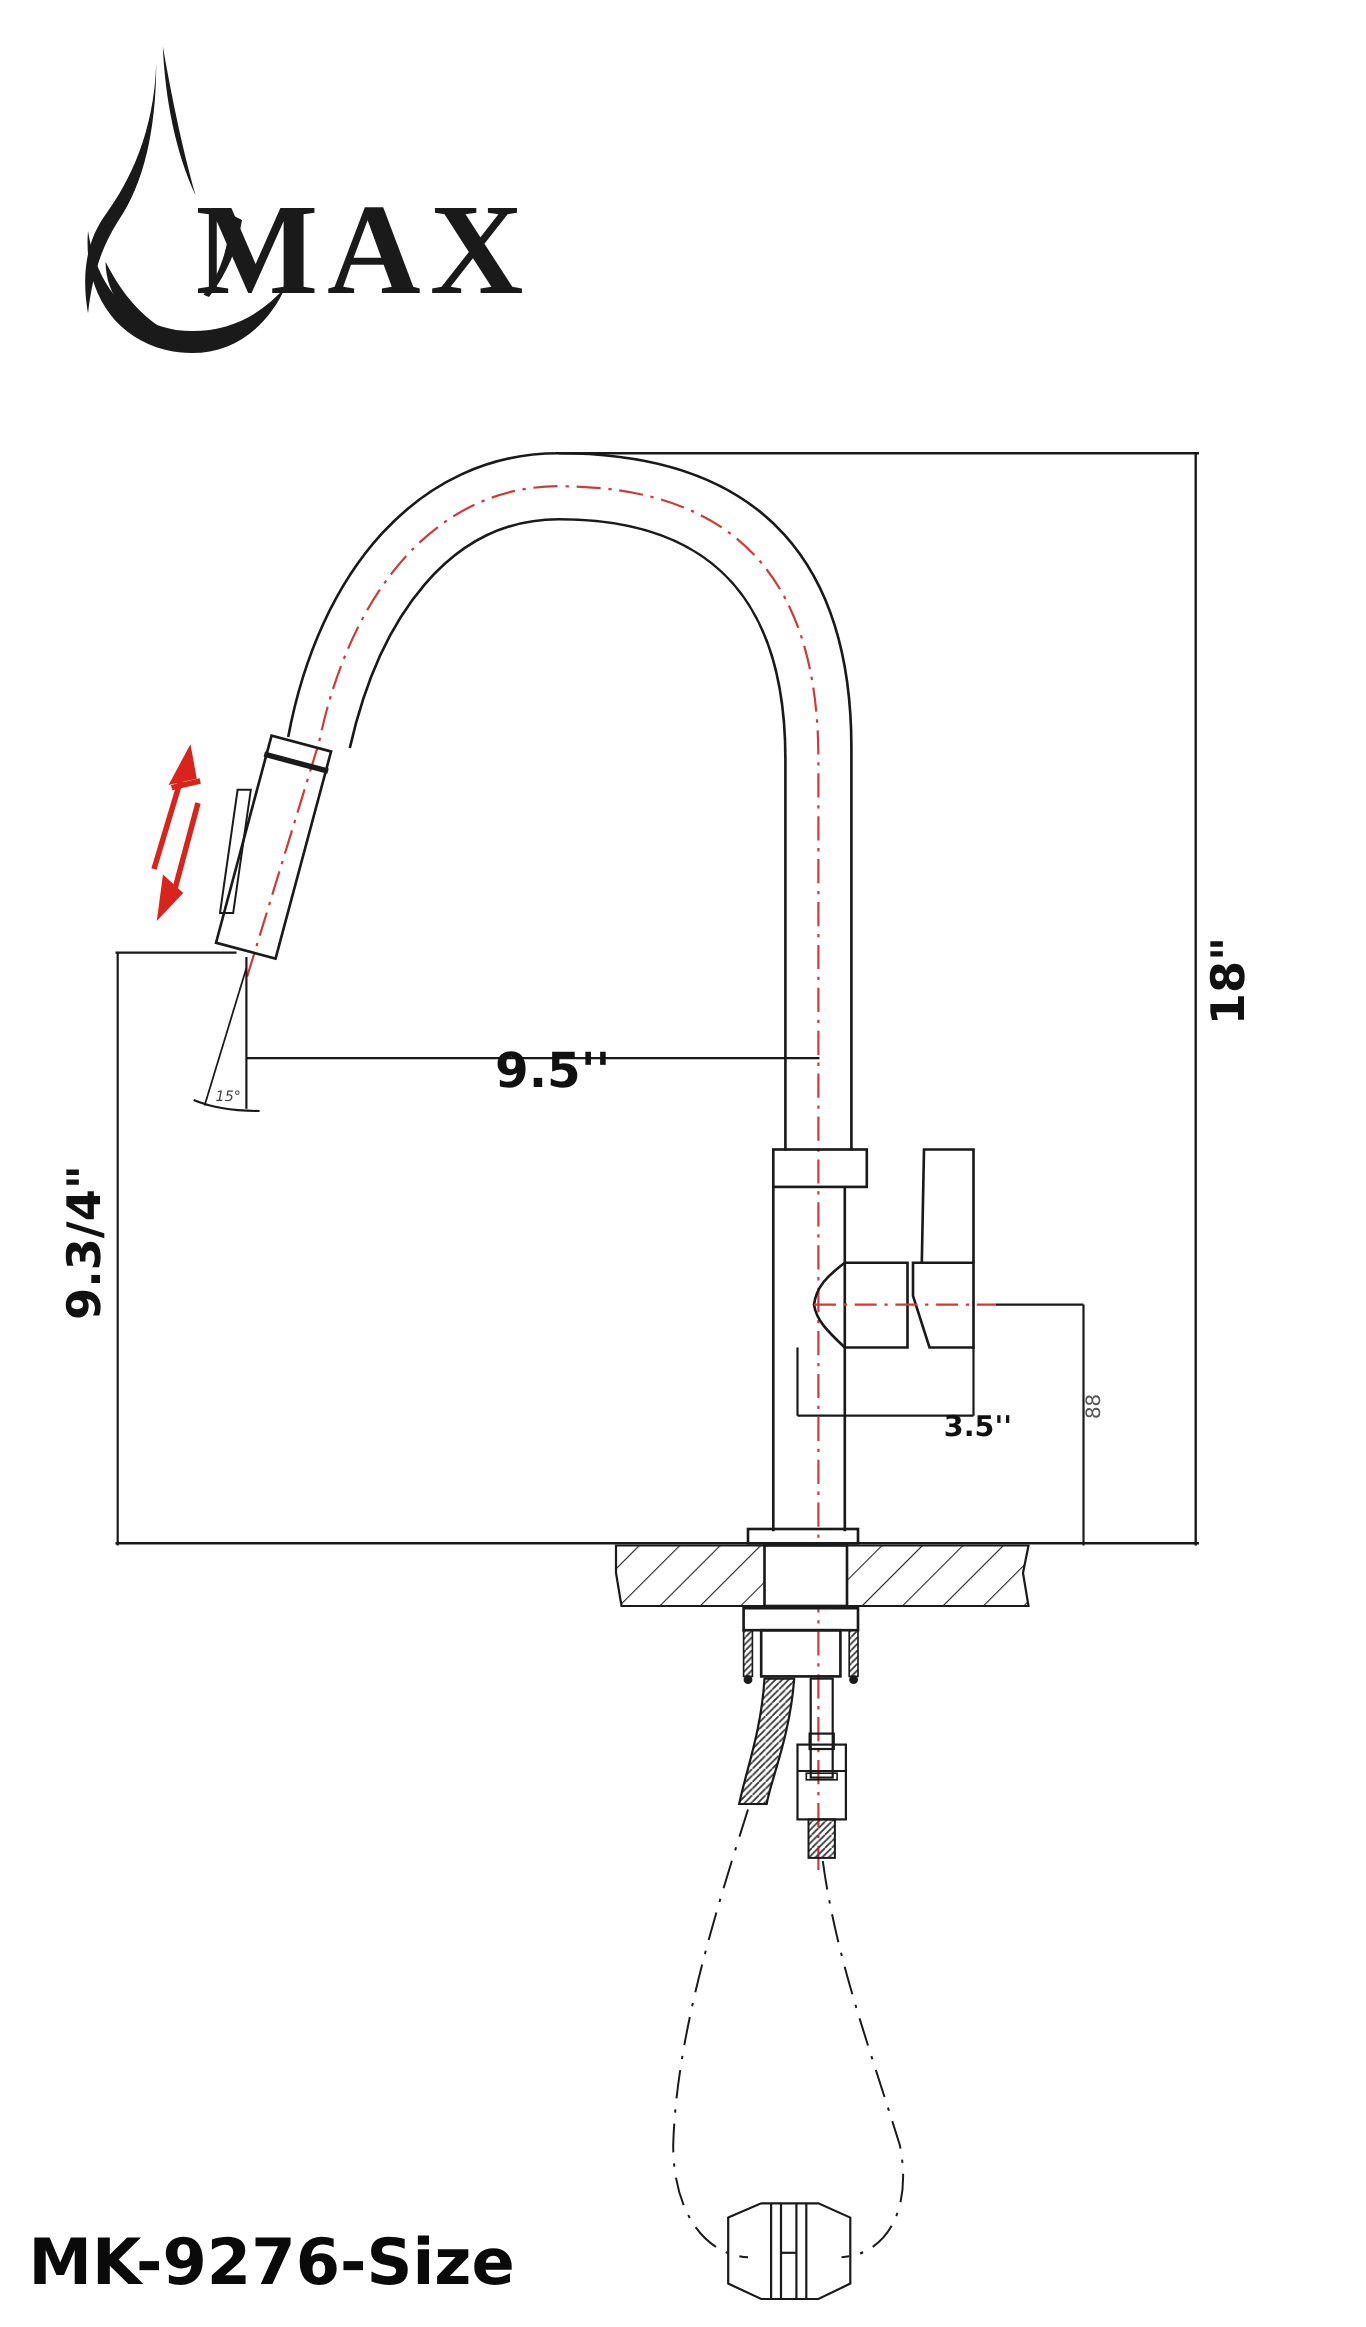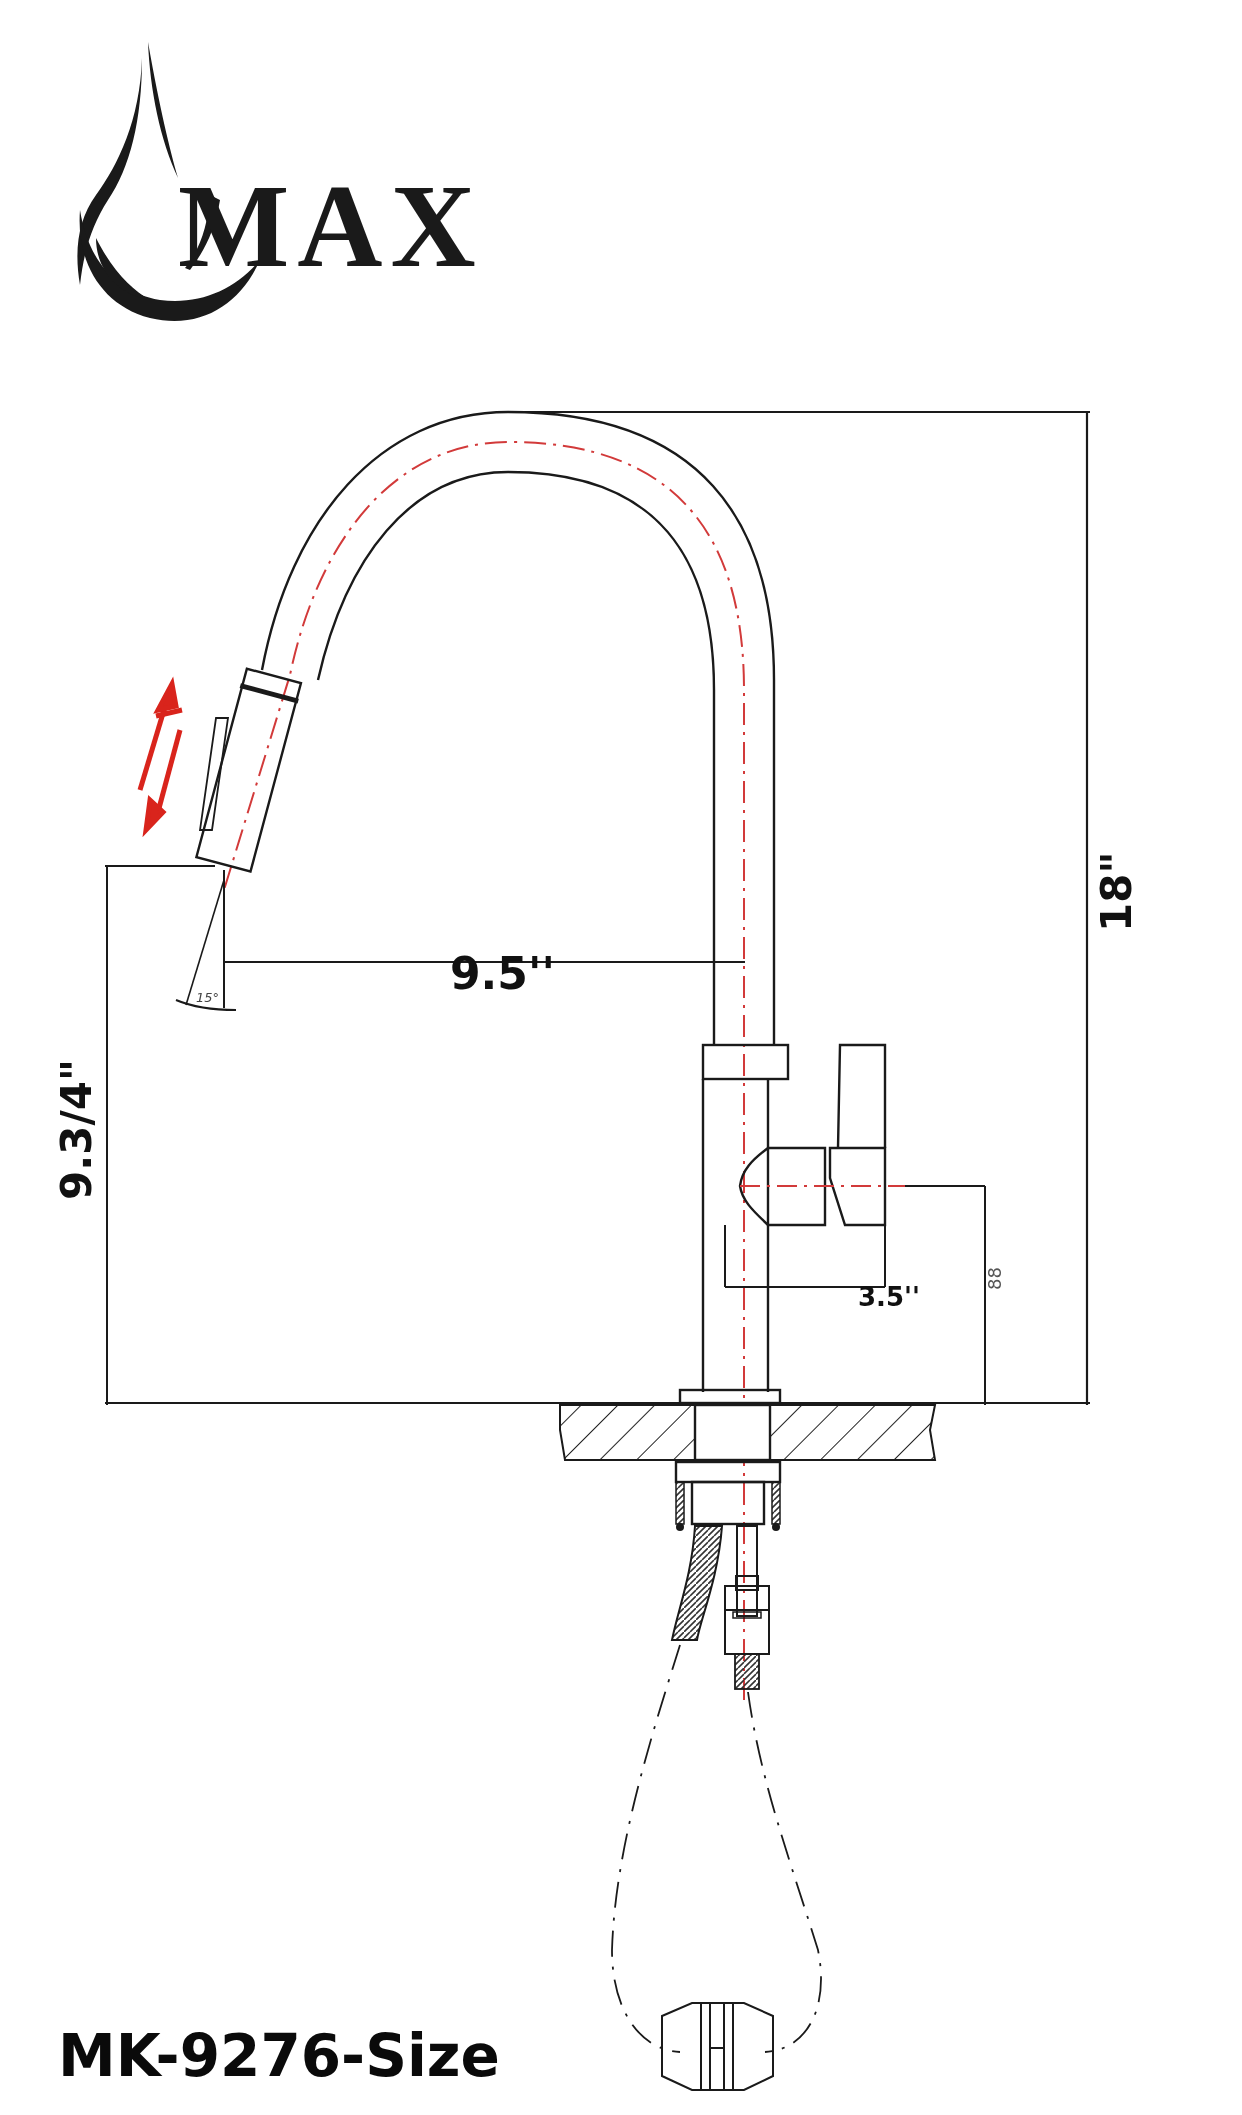--- a/index.html
+++ b/index.html
@@ -9,21 +9,21 @@
   .lbl { position:absolute; font-family:"DejaVu Sans", sans-serif; font-weight:bold; color:#111; white-space:nowrap; }
   .logo-text { position:absolute; left:178px; top:168px; font-family:Liberation Serif, serif;
                font-weight:bold; font-size:118px; letter-spacing:8px; color:#1a1a1a; line-height:1; }
   .dim-95 { left:450px; top:948px; font-size:44px; }
   .dim-35 { left:858px; top:1282px; font-size:26px; }
   .dim-88 { left:984px; top:1290px; font-size:18px; font-weight:normal; color:#555;
             transform:rotate(-90deg); transform-origin:left top; }
   .dim-18 { left:1092px; top:932px; font-size:42px; transform:rotate(-90deg); transform-origin:left top; }
   .dim-934 { left:52px; top:1200px; font-size:42px; transform:rotate(-90deg); transform-origin:left top; }
   .dim-15 { left:186px; top:990px; font-size:13px; font-weight:normal; color:#444; font-style:italic;margin-left:10px; }
-  .model { left:58px; top:2022px; font-size:58px; color:#0a0a0a; }
+  .model { left:26px; top:2022px; font-size:58px; color:#0a0a0a; }
 </style>
 </head>
 <body>
 
 <svg class="drawing" width="1242" height="2115" viewBox="0 0 1242 2115" xmlns="http://www.w3.org/2000/svg">
   <defs>
     <pattern id="hatch" patternUnits="userSpaceOnUse" width="26" height="26" patternTransform="rotate(45)">
       <line x1="0" y1="0" x2="0" y2="26" stroke="#222" stroke-width="2"></line>
     </pattern>
     <pattern id="braid" patternUnits="userSpaceOnUse" width="12" height="12">

